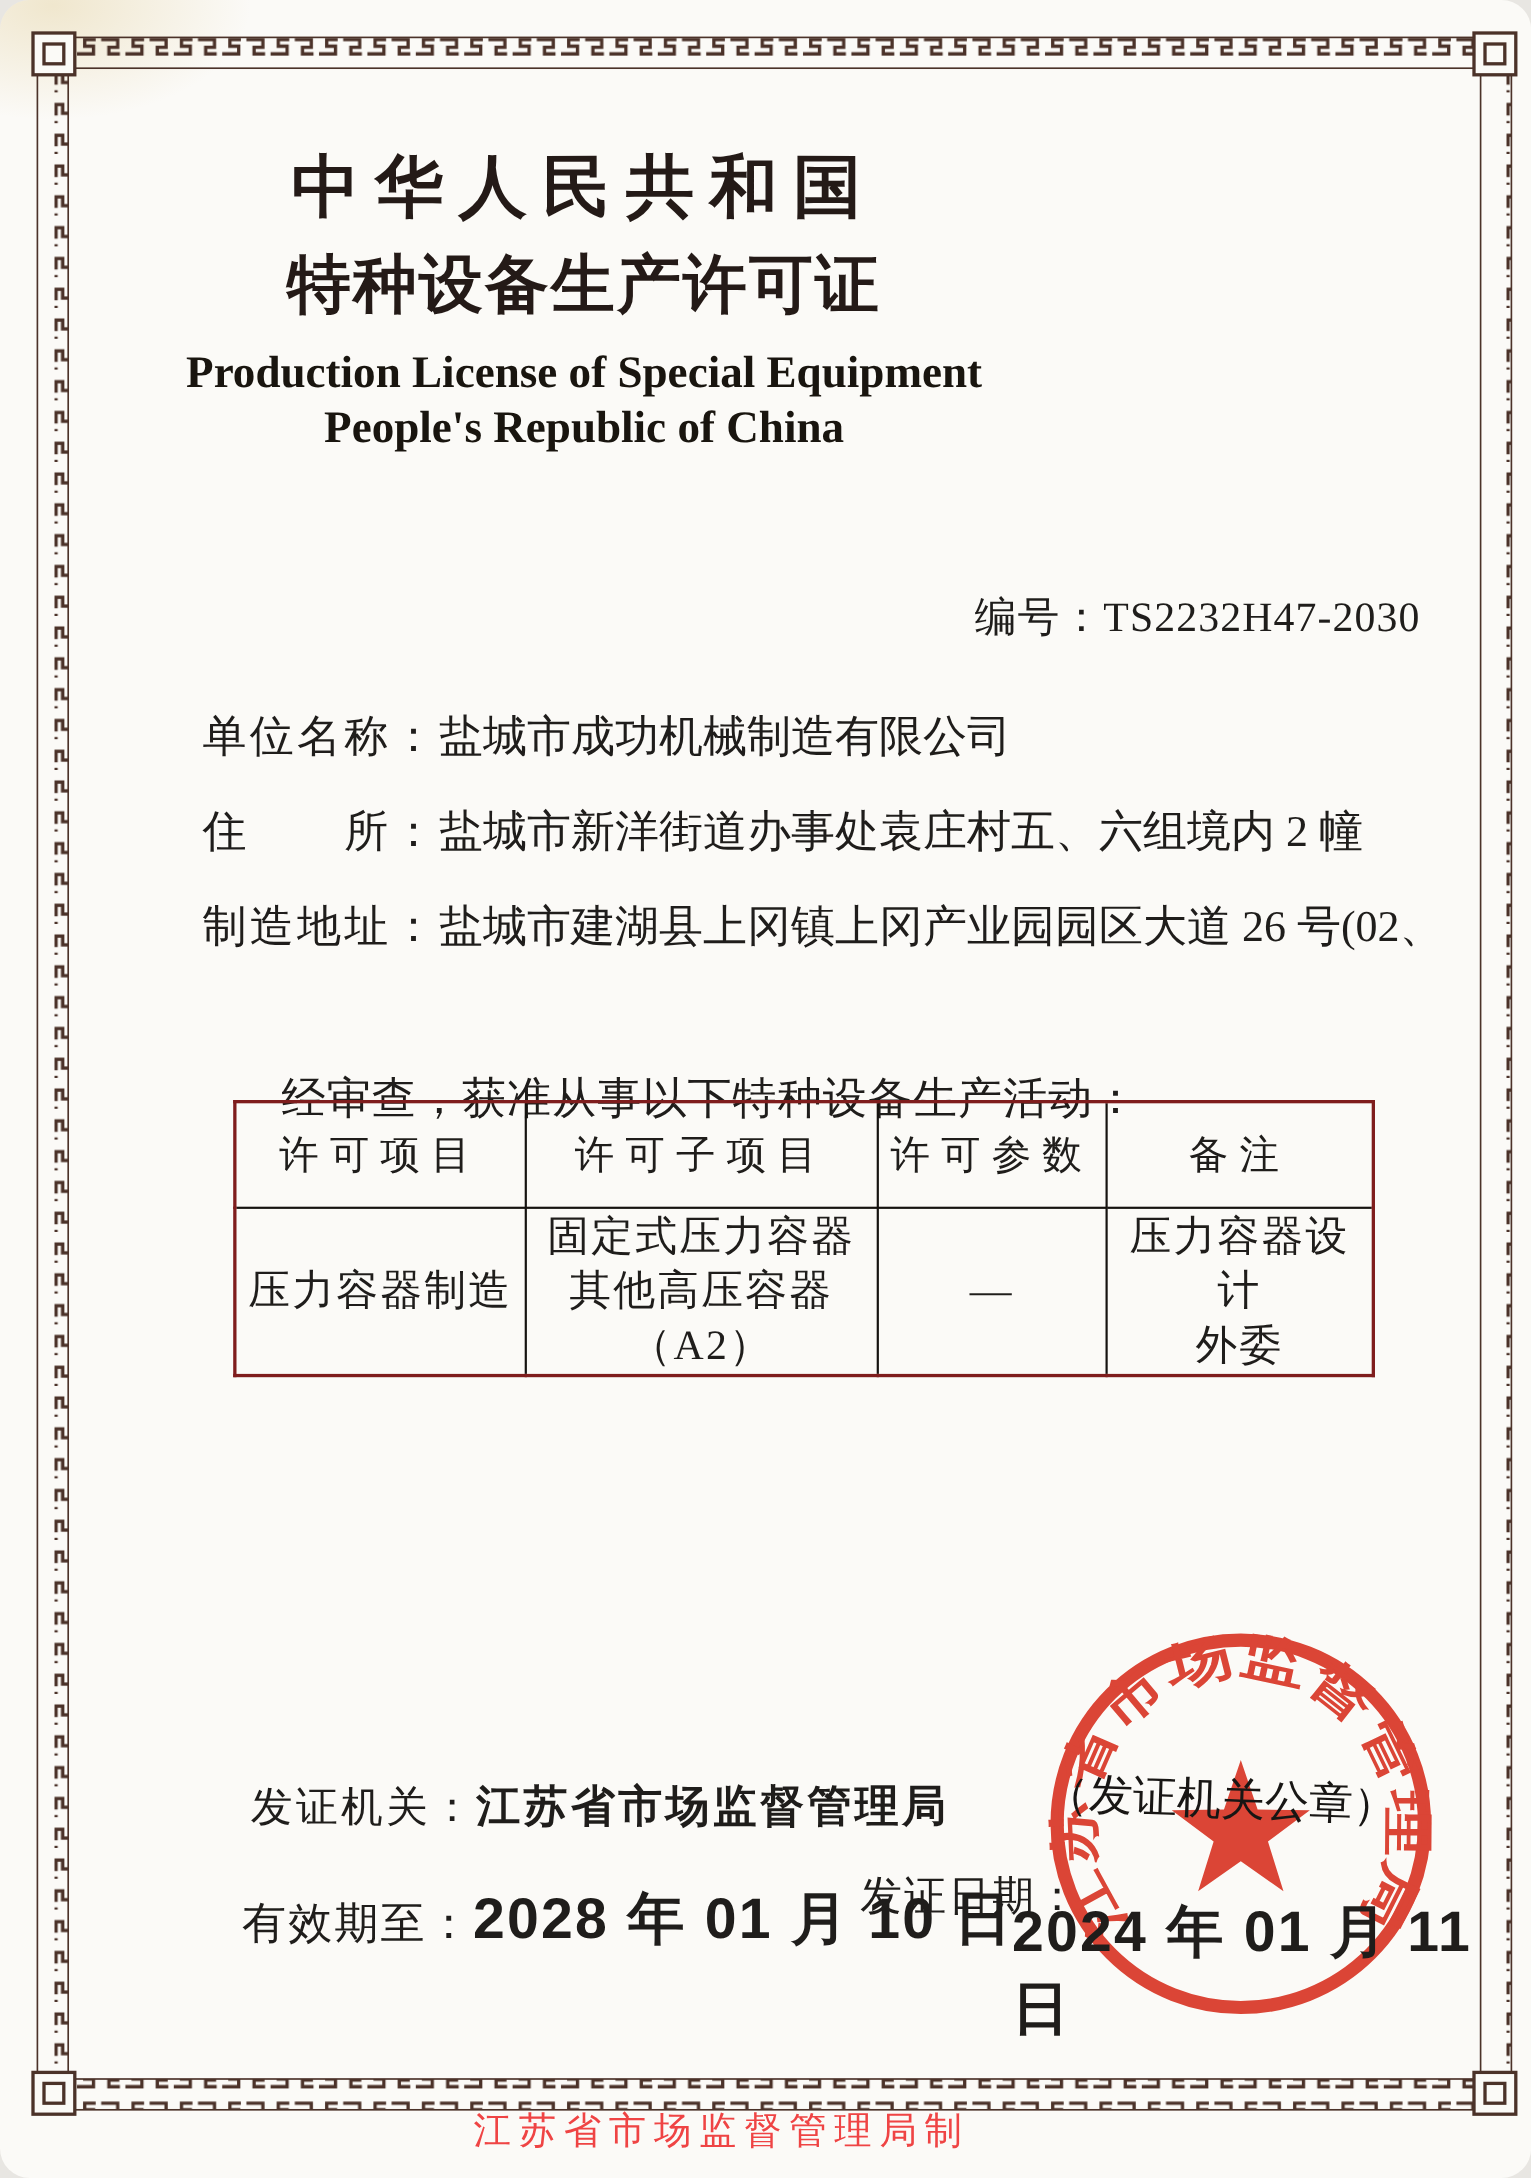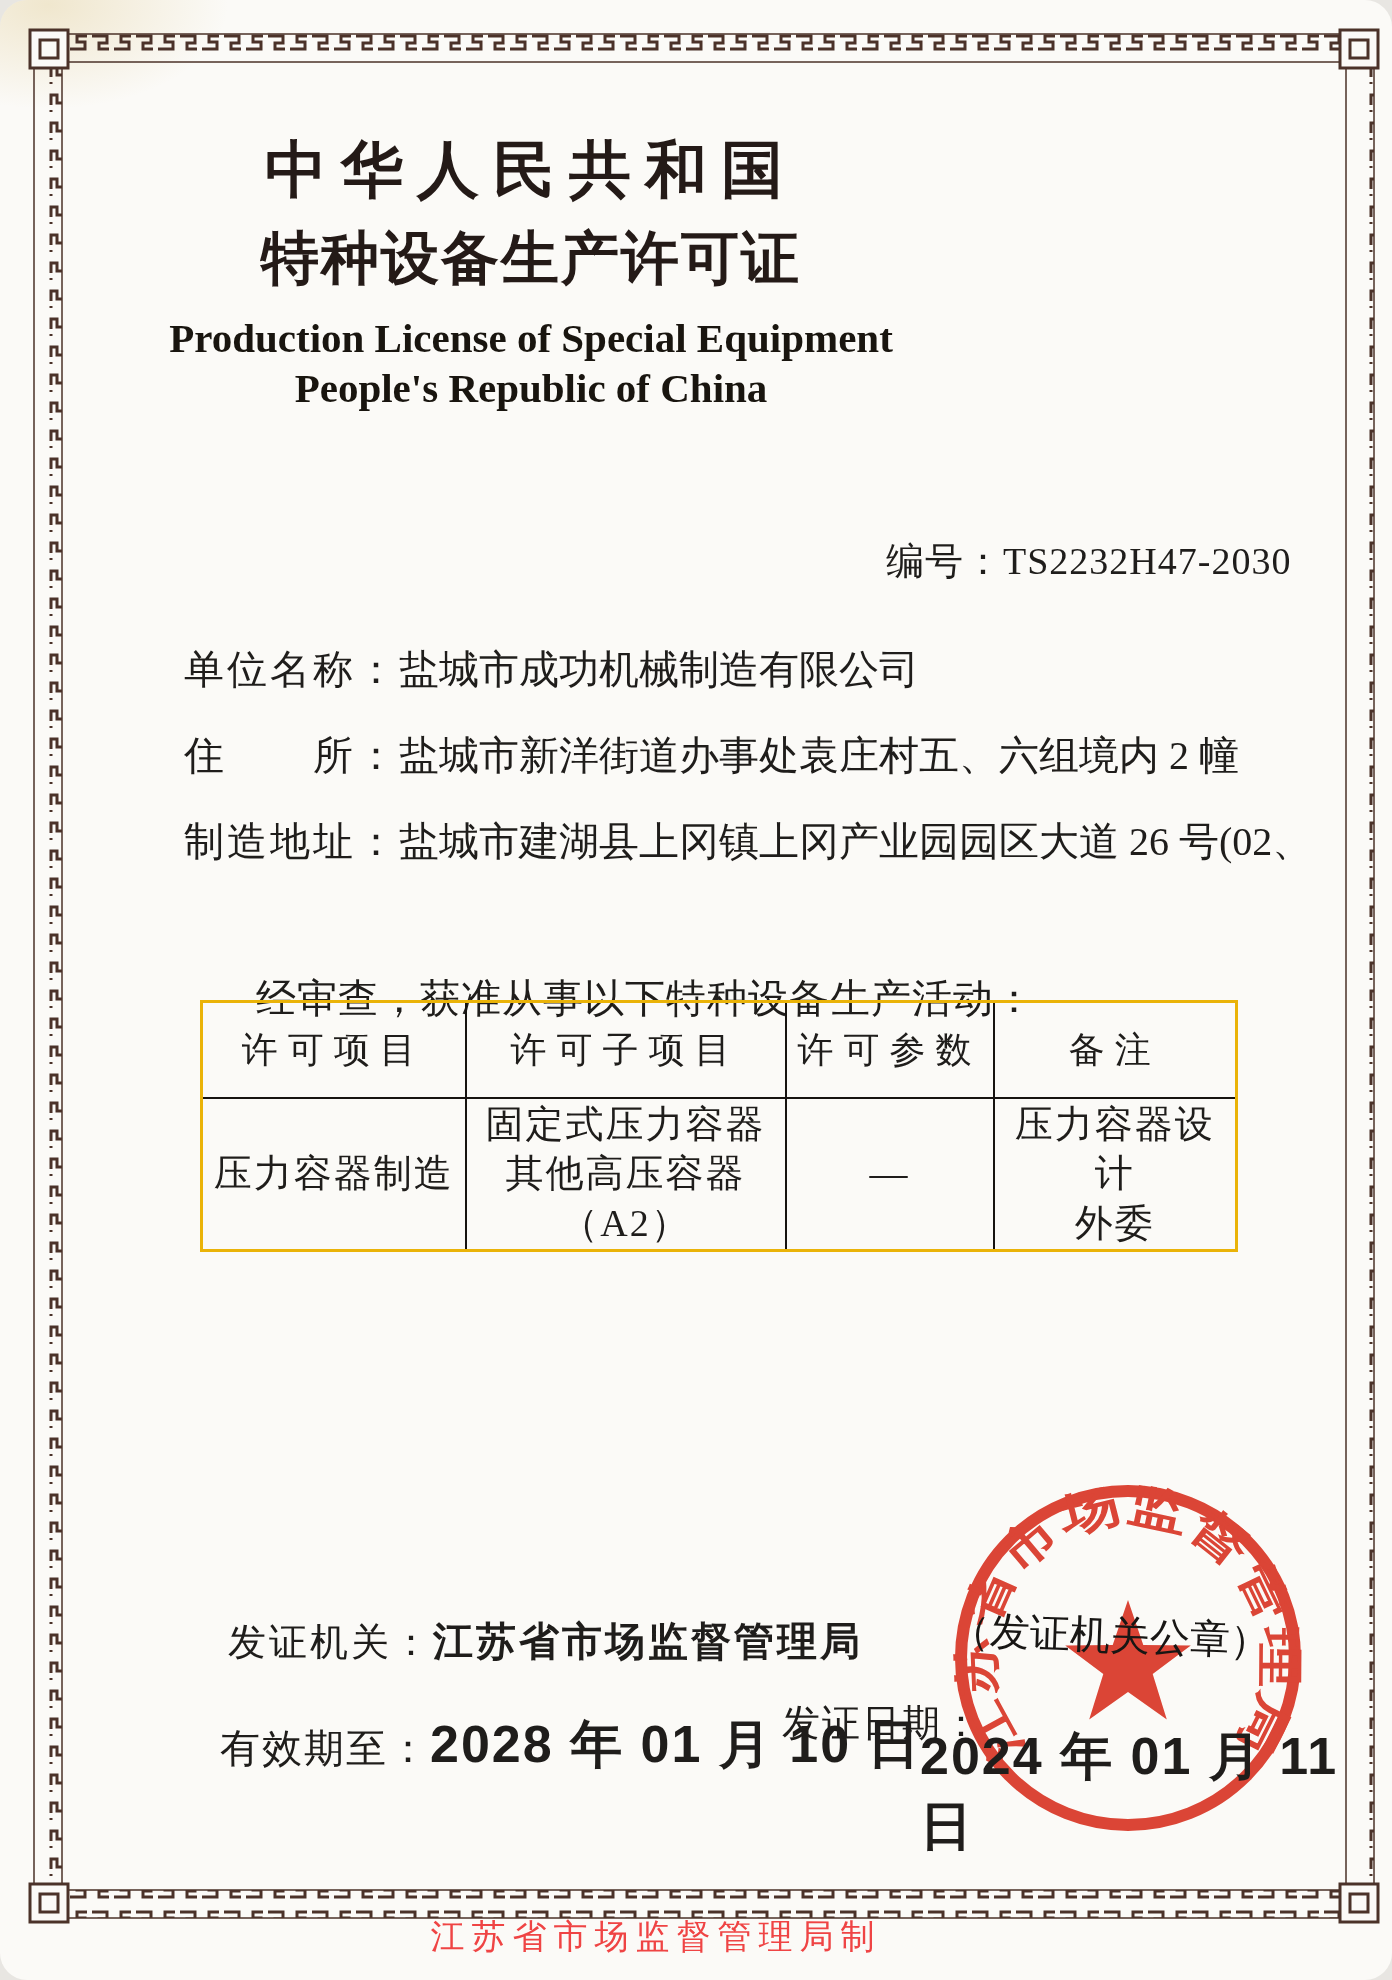--- a/index.html
+++ b/index.html
@@ -31,23 +31,23 @@
 
   .field-line{position:absolute;left:184px;width:1090px;font-size:40px;white-space:nowrap;}
   .field-label{letter-spacing:3px;}
   .fl-1{top:642px;}
   .fl-2{top:728px;}
   .fl-3{top:814px;}
   .fl-4{top:888px;}
   .statement{position:absolute;left:256px;top:950px;font-size:40px;letter-spacing:1px;margin-top:21px;}
 
   table.license-table{
-    position:absolute;left:200px;top:1000px;
+    position:absolute;left:212px;top:1000px;
     border-collapse:collapse;table-layout:fixed;
-    border:3px solid #eab308;
+    border:3px solid #7f1d1d;
   }
   .license-table th,.license-table td{
     border:2.5px solid #161310;
     text-align:center;vertical-align:middle;
     white-space:pre-line;line-height:1.3;
   }
   .license-table th{height:92px;font-size:36px;font-weight:500;letter-spacing:10px;}
   .license-table td{height:110px;font-size:38px;letter-spacing:2px;}
 
   .issuer-line{position:absolute;left:228px;top:1614px;font-size:38px;white-space:nowrap;}

